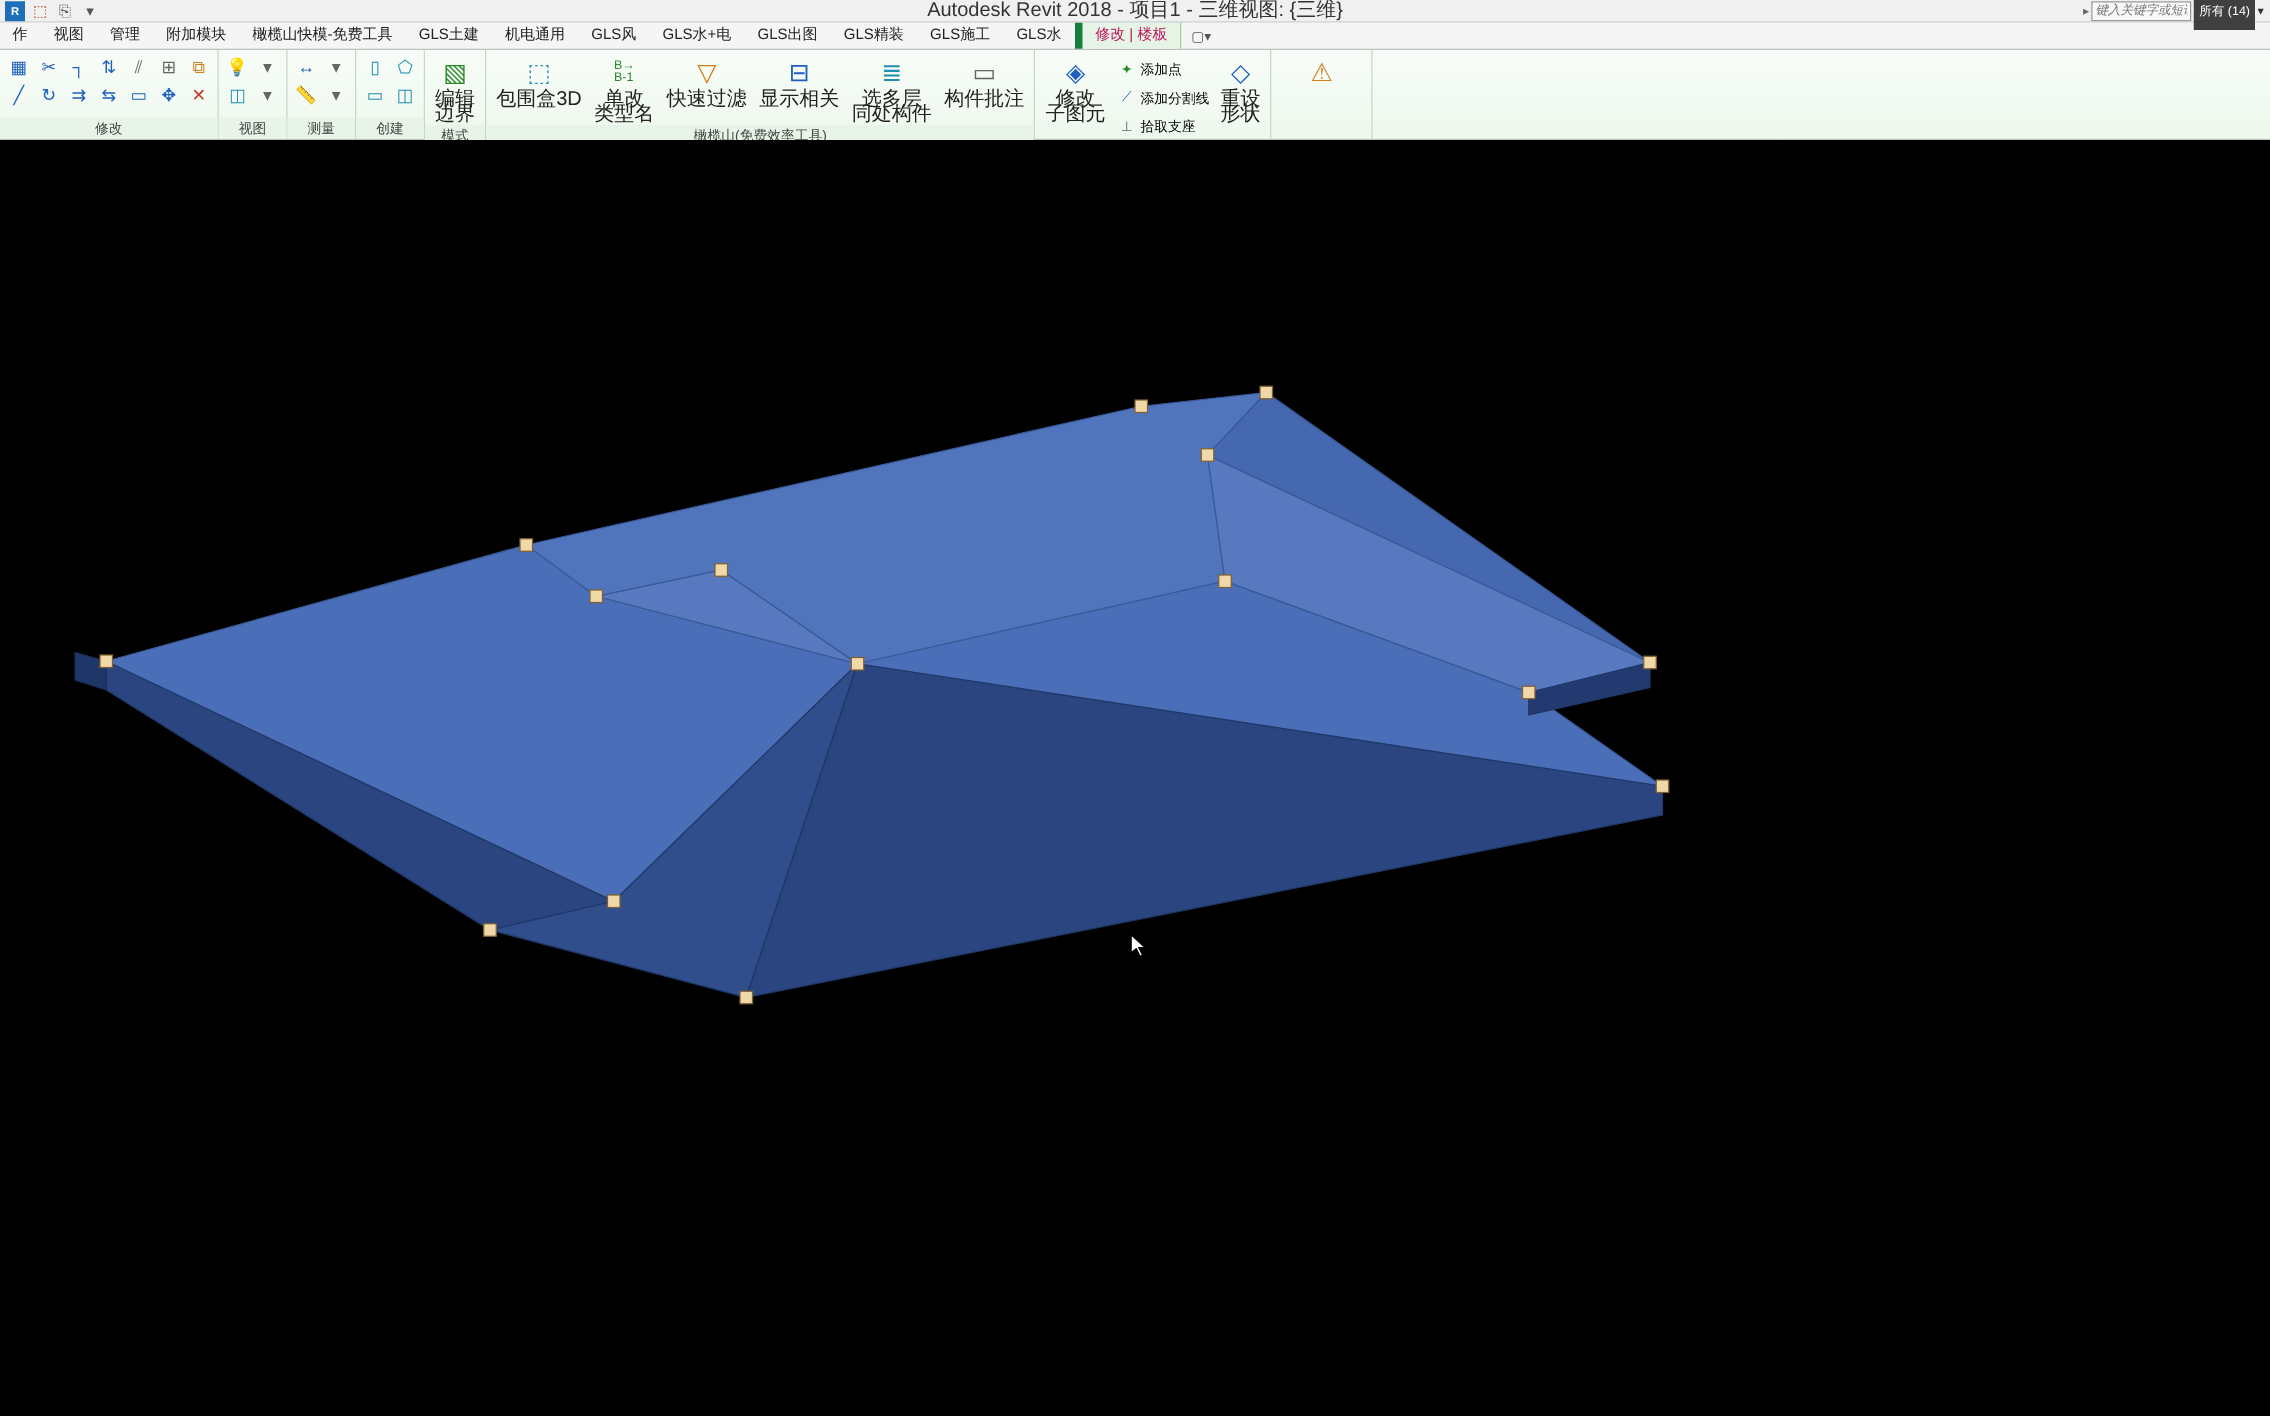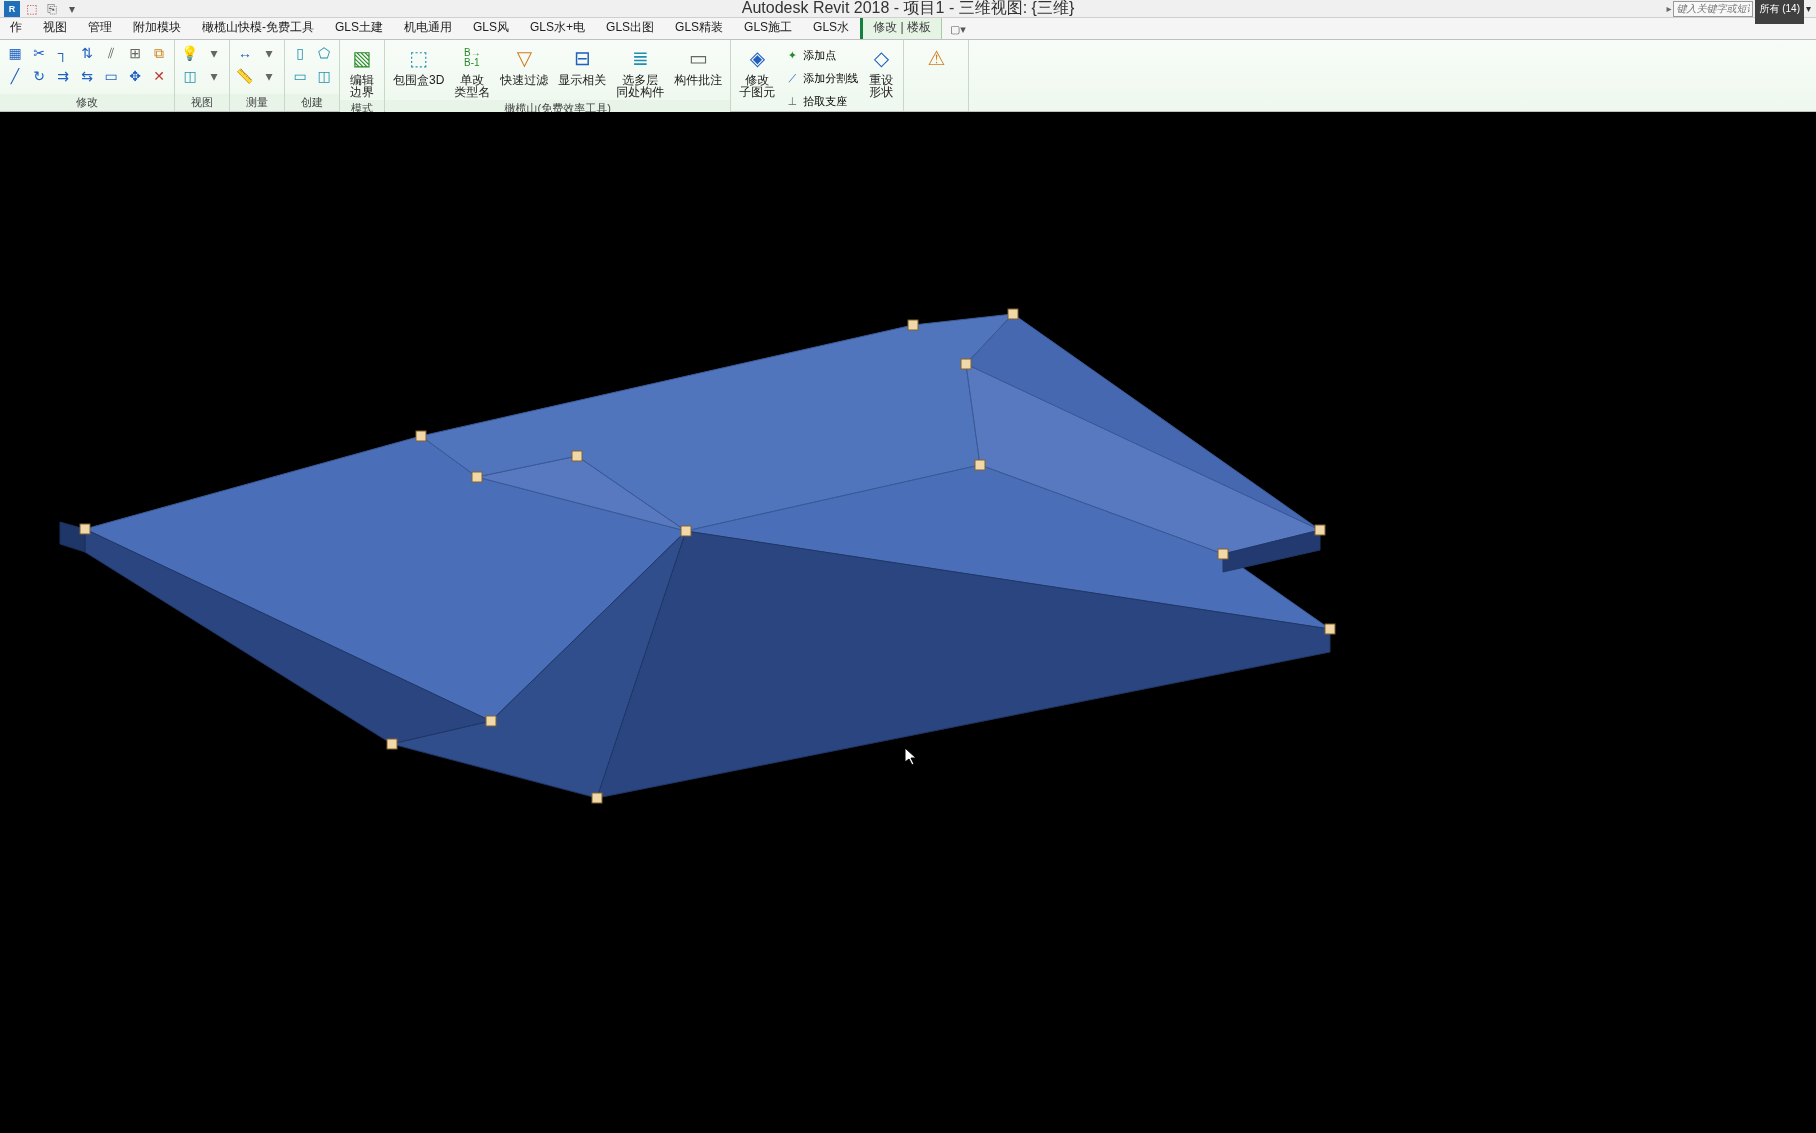--- a/index.html
+++ b/index.html
@@ -80,23 +80,23 @@
     }
     .tab {
       padding: 3px 10px;
       font-size: 12px;
       color: #222;
       cursor: pointer;
       border-right: 1px solid transparent;
     }
     .tab.active {
       background: #e6f4e6;
-      color: #404040;
+      color: #be185d;
       border-top: 1px solid #a0d0a0;
-      border-left: 3px solid #15803d;
+      border-left: 6px solid #15803d;
       border-right: 1px solid #a0d0a0;
     }
     .tab-extra {
       padding: 3px 8px;
       color: #555;
     }
     
     
     .ribbon {
       height: 72px;
@@ -136,21 +136,21 @@
     }
     .rbtn-large-icon {
       width: 28px;
       height: 28px;
       display: flex;
       align-items: center;
       justify-content: center;
       font-size: 20px;
     }
     .rbtn-large-label {
-      font-size: 12px;
+      font-size: 16px;
       text-align: center;
       line-height: 12px;
       margin-top: 2px;
       color: #222;
     }
     
     .rbtn-stack {
       display: flex;
       flex-direction: column;
       gap: 1px;

